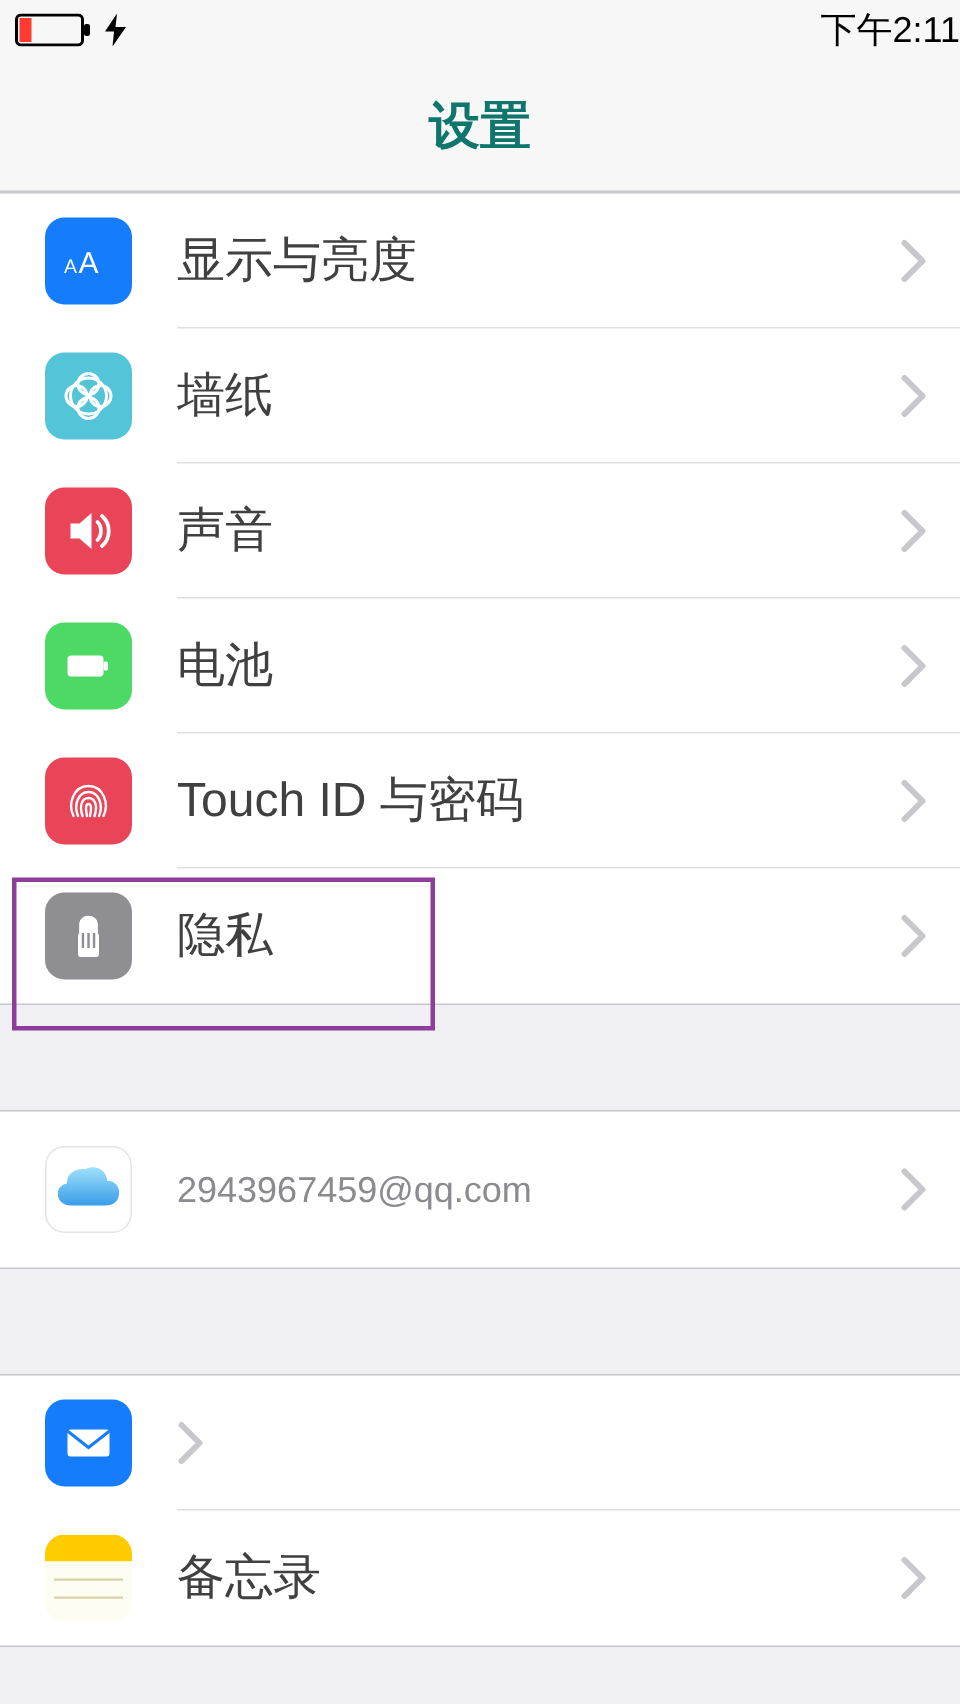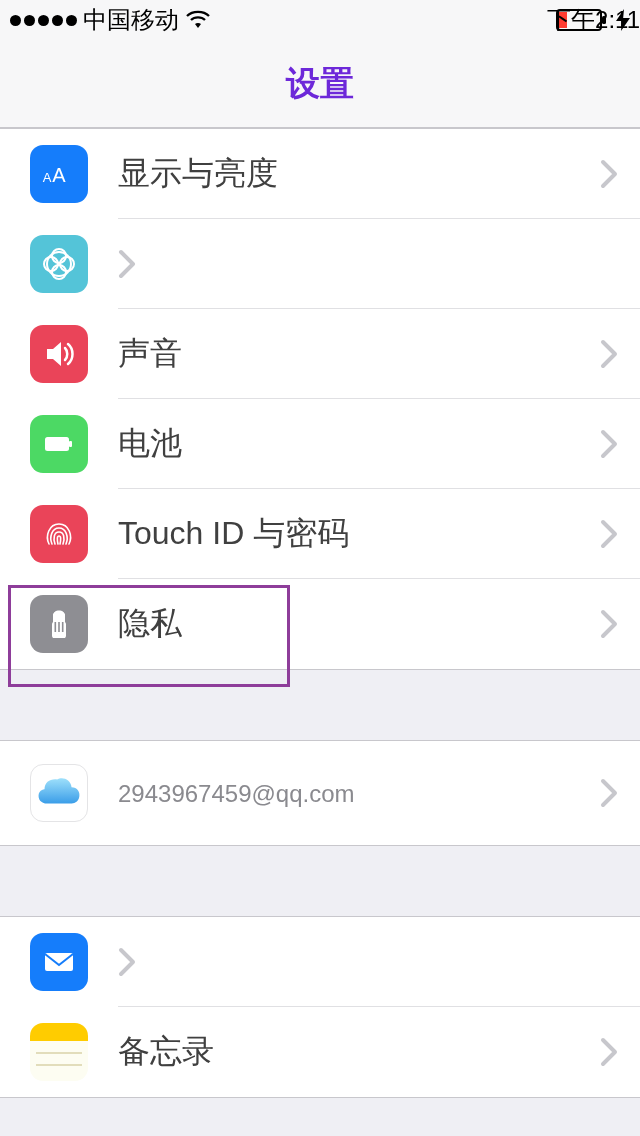--- a/index.html
+++ b/index.html
@@ -38,21 +38,21 @@
     
     .header {
       height: 88px;
       background: #f7f7f8;
       border-bottom: 1px solid #c8c7cc;
       display: flex;
       align-items: center;
       justify-content: center;
       font-size: 34px;
       font-weight: 600;
-      color: #6d28d9;
+      color: #0f766e;
     }
 
     
     .content { }
 
     .section { background: #fff; }
     .section-gap { height: 70px; }
 
     .row {
       display: flex;
@@ -88,37 +88,20 @@
       z-index: 10;
     }
 
     
     svg { display: block; }
   </style>
 </head>
 <body>
 
 <div class="status-bar">
-  <div class="status-left">
-    <div class="signal-dots">
-      <span></span>
-        <span></span>
-        <span></span>
-        <span></span>
-        <span></span>
-    </div>
-    <span>中国移动</span>
-    <span class="wifi-icon">
-      <svg width="26" height="20" viewBox="0 0 26 20">
-        <path d="M13 18 L10 14 C11.6 12.6 14.4 12.6 16 14 Z" fill="#000"></path>
-        <path d="M6 10 C9.5 6.5 16.5 6.5 20 10" stroke="#000" stroke-width="2.3" fill="none"></path>
-        <path d="M2 6 C7.5 0.5 18.5 0.5 24 6" stroke="#000" stroke-width="2.3" fill="none"></path>
-      </svg>
-    </span>
-  </div>
   <div class="status-center">下午2:11</div>
   <div class="status-right">
     <span>
       <svg width="56" height="22" viewBox="0 0 56 22">
         <rect x="1" y="1" width="44" height="20" rx="3" stroke="#000" stroke-width="2" fill="none"></rect>
         <rect x="3" y="3" width="8" height="16" fill="#ff3b30"></rect>
         <rect x="46" y="7" width="4" height="8" rx="1.5" fill="#000"></rect>
       </svg>
     </span>
     <span>
@@ -157,20 +140,23 @@
           <svg width="40" height="40" viewBox="0 0 40 40">
             <g stroke="#fff" stroke-width="2" fill="none">
               <circle cx="20" cy="20" r="12"></circle>
               <circle cx="20" cy="12" r="7"></circle>
               <circle cx="20" cy="28" r="7"></circle>
               <circle cx="12" cy="20" r="7"></circle>
               <circle cx="28" cy="20" r="7"></circle>
             </g>
           </svg>
         </div>
+        <div class="text-wrap">
+          <div class="label">墙纸</div>
+        </div>
         <div class="chevron">
           <svg width="18" height="30" viewBox="0 0 18 30">
             <path d="M3 3 L15 15 L3 27" stroke="#c7c7cc" stroke-width="4" fill="none" stroke-linecap="round" stroke-linejoin="round"></path>
           </svg>
         </div>
         <div class="divider"></div>
       </div>
       <div class="row">
         <div class="icon-wrap" style="background: rgb(234, 68, 89);">
           <svg width="40" height="40" viewBox="0 0 40 40">

